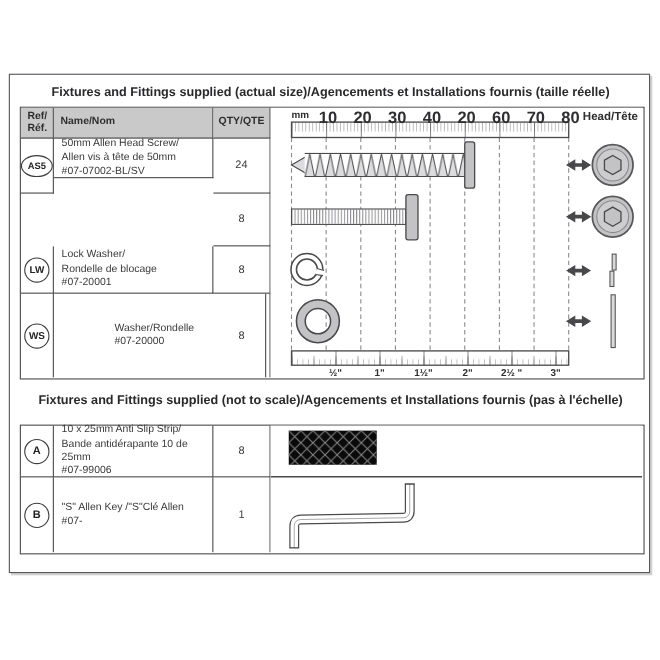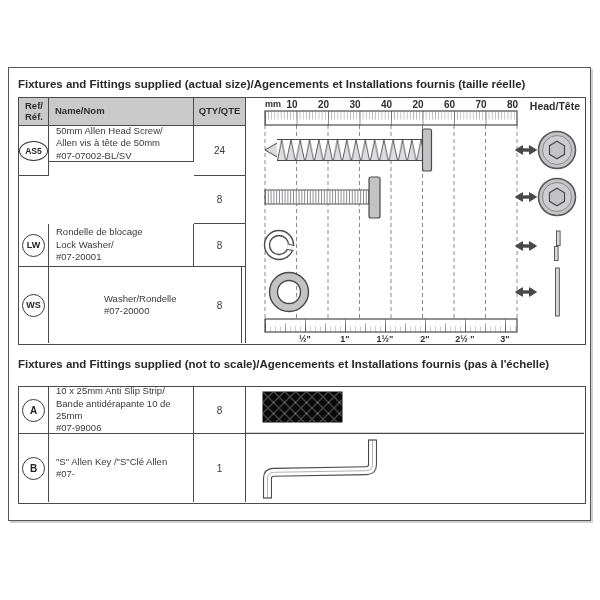--- a/index.html
+++ b/index.html
@@ -1,41 +1,41 @@
 <!DOCTYPE html>
 <html><head>
 <meta charset="utf-8">
 <style>
   html,body{margin:0;padding:0;background:#fff;}
   .stage{position:relative;width:600px;height:600px;background:#fff;overflow:hidden;
          font-family:"Liberation Sans",sans-serif;color:#2e2e30;}
   .outer{position:absolute;left:8px;top:67px;width:583px;height:454px;
          border:1.5px solid #55555a;box-sizing:border-box;background:#fff;
          box-shadow:2px 2px 0 #cfcfcf;}
-  .title{position:absolute;left:18px;width:565px;font-size:11.5px;font-weight:bold;color:#2a2a2c;}
+  .title{position:absolute;left:18px;width:565px;font-size:11.5px;font-weight:bold;color:#2a2a2c;text-align:center;}
   .tbl{position:absolute;left:18px;box-sizing:border-box;border:1.5px solid #4a4a4c;background:#fff;}
   .c{position:absolute;box-sizing:border-box;display:flex;}
   .br{border-right:1.2px solid #4a4a4c;}
   .bb{border-bottom:1.2px solid #4a4a4c;}
   .hdr{background:#c9c9c9;flex-direction:column;align-items:center;justify-content:center;
        font-size:9.5px;font-weight:bold;line-height:10.5px;}
   .hdr.left{align-items:flex-start;padding-left:6px;text-align:center;}
   .name{flex-direction:column;justify-content:center;padding-left:7px;font-size:9.5px;
         line-height:12.4px;color:#39393b;}
   .qty{align-items:center;justify-content:center;font-size:10px;color:#39393b;}
   .refc{align-items:center;justify-content:center;}
   .badge{border:1.5px solid #3a3a3c;border-radius:50%;display:flex;align-items:center;
          justify-content:center;font-weight:bold;background:#fff;color:#222;box-sizing:border-box;flex:none;}
   .oval{width:29px;height:20px;font-size:8.5px;}
   .oval.m6{width:31px;height:20px;font-size:7.5px;letter-spacing:-0.4px;}
   .circ{width:23px;height:23px;font-size:9px;}
   .circ.big{font-size:10px;}
   .imgcell{position:absolute;overflow:hidden;background:#fff;}
   .ovl{position:absolute;font-weight:bold;color:#2e2e30;}
-  .num{font-size:10px;width:20px;text-align:left;top:1px;}
+  .num{font-size:15px;width:20px;text-align:right;top:1px;}
   .inch{font-size:9px;width:28px;text-align:center;top:236px;}
   svg{position:absolute;left:0;top:0;}
 </style>
 </head>
 <body>
 
 <div class="stage">
   <div class="outer"></div>
 
   <div class="title" style="top:78px;">Fixtures and Fittings supplied (actual size)/Agencements et Installations fournis (taille réelle)</div>
@@ -62,22 +62,22 @@
       <span>#07-07002-BL/SV</span>
     </div>
     <div class="c qty br bb" style="left:175px;top:28px;width:52px;height:50px;">24</div>
 
     <div class="c qty br bb" style="left:175px;top:78px;width:52px;height:48px;">8</div>
 
     <div class="c refc br bb" style="left:0;top:126px;width:30px;height:43px;">
       <div class="badge circ">LW</div>
     </div>
     <div class="c name br bb" style="left:30px;top:126px;width:145px;height:43px;">
+      <span>Lock Washer/</span>
       <span>Rondelle de blocage</span>
-      <span>Lock Washer/</span>
       <span>#07-20001</span>
     </div>
     <div class="c qty br bb" style="left:175px;top:126px;width:52px;height:43px;">8</div>
 
     <div class="c refc br" style="left:0;top:169px;width:30px;height:76px;">
       <div class="badge circ">WS</div>
     </div>
     <div class="c name br" style="left:30px;top:169px;width:145px;height:76px;margin-left:48px;">
       <span>Washer/Rondelle</span>
       <span>#07-20000</span>

